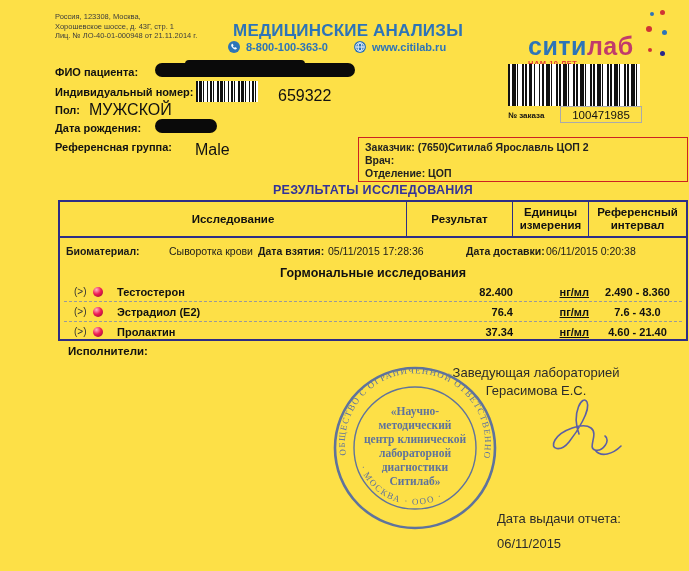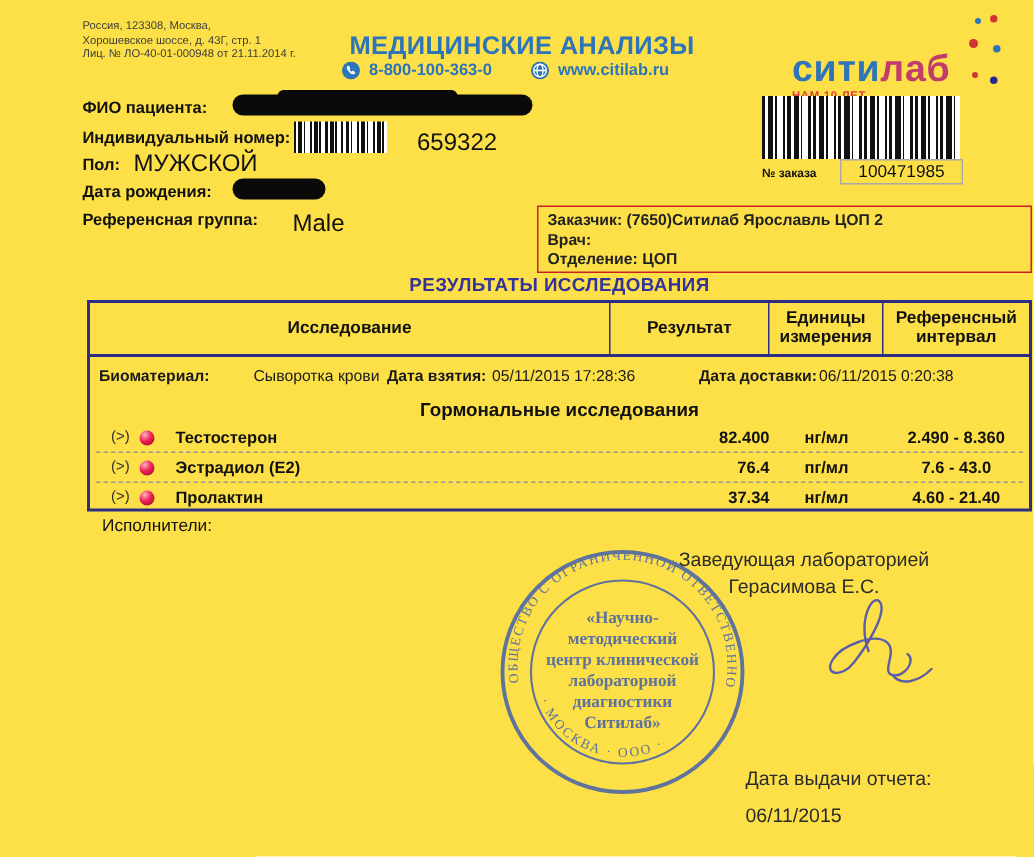--- a/index.html
+++ b/index.html
@@ -47,25 +47,25 @@
   .c1 { width:347px; } .c2 { width:106px; } .c3 { width:76px; } .c4 { width:97px; }
   .bio-row { position:relative; height:22px; margin-top:3px; font-size:10.5px; }
   .bio-row span { position:absolute; top:4px; white-space:nowrap; }
   .section-row { text-align:center; font-size:12.5px; font-weight:bold; color:#111; height:20px; line-height:20px; }
   .res-row { position:relative; height:17px; display:flex; align-items:center; font-size:11px; font-weight:bold; color:#111; }
   .res-row .flag { position:absolute; left:14px; font-weight:normal; font-size:10px; color:#333; }
   .res-row .ball { position:absolute; left:33px; top:4px; width:10px; height:10px; border-radius:50%;
     background:radial-gradient(circle at 35% 28%, #ffb3c0 0%, #ef2054 45%, #8f0a2e 100%); }
   .res-row .nm { position:absolute; left:57px; }
   .res-row .rs { position:absolute; left:347px; width:106px; text-align:right; }
-  .res-row .un { position:absolute; left:453px; width:76px; text-align:center; }
+  .res-row .un { position:absolute; left:453px; width:76px; text-align:right;text-decoration:underline; }
   .res-row .iv { position:absolute; left:529px; width:97px; text-align:center; }
   .dash-sep { border-top:1.5px dashed #9a9a9a; height:0; margin:1px 4px; }
   
-  .executors { position:absolute; left:58px; top:345px; font-size:11.5px; font-weight:normal; color:#111;padding-left:10px; }
+  .executors { position:absolute; left:58px; top:345px; font-size:11.5px; font-weight:bold; color:#111;padding-left:10px; }
   .stamp { position:absolute; left:330px; top:363px; width:170px; height:170px; opacity:.88; }
   .sig-title { position:absolute; left:430px; top:364px; width:212px; text-align:center;
     font-size:13px; color:#2b2b2b; line-height:18px; }
   .signature { position:absolute; left:535px; top:392px; width:100px; height:80px; }
   .report-date { position:absolute; left:497px; top:506px; font-size:13px; color:#2b2b2b; line-height:25px; }
 </style>
 </head>
 <body>
 
 <div class="page">

